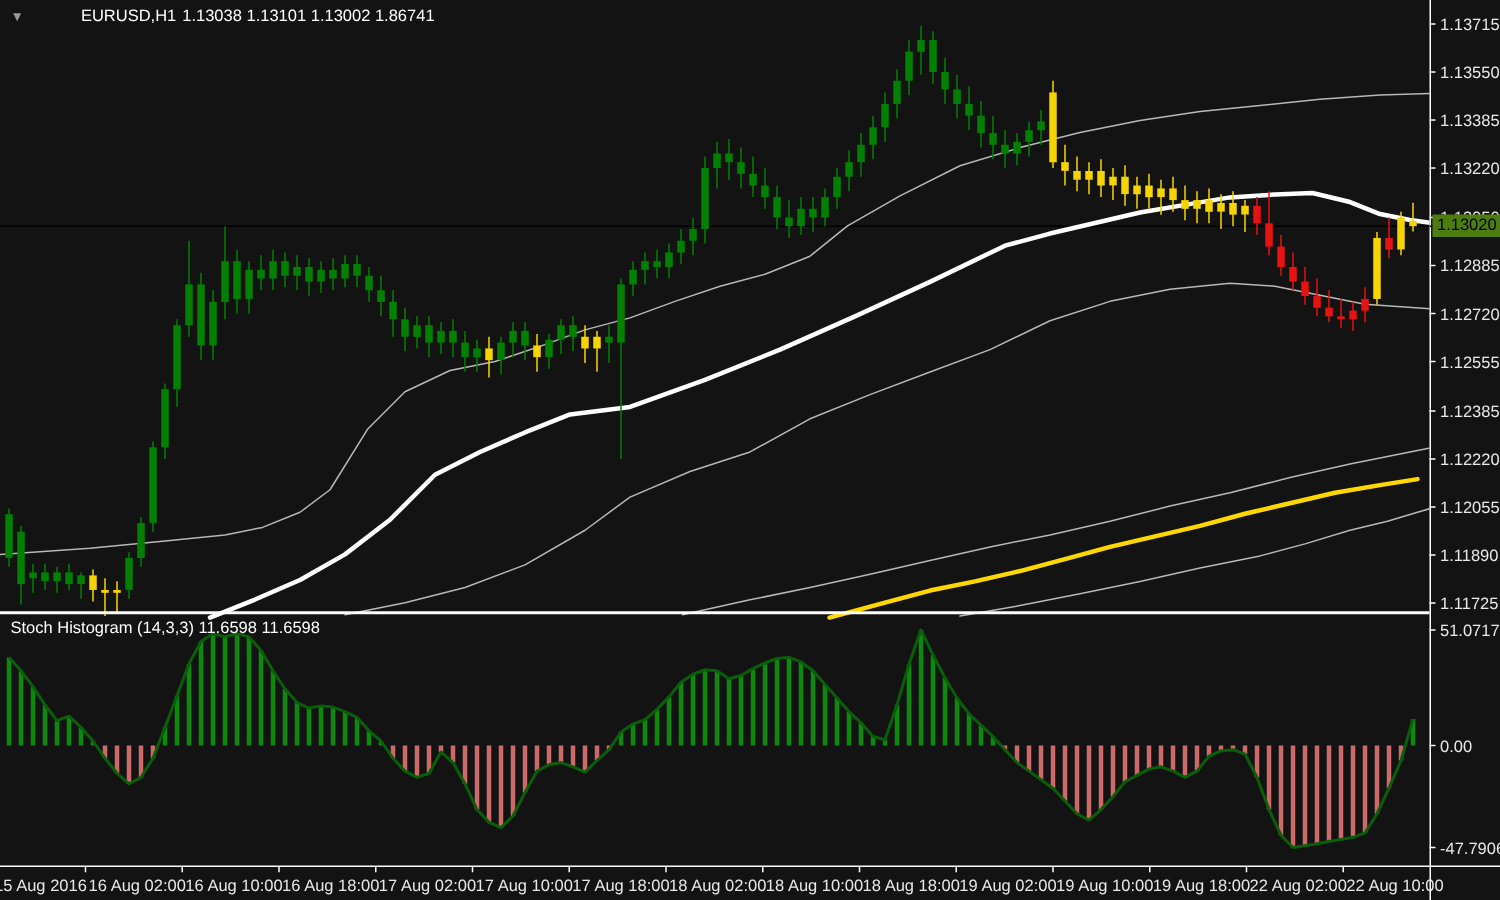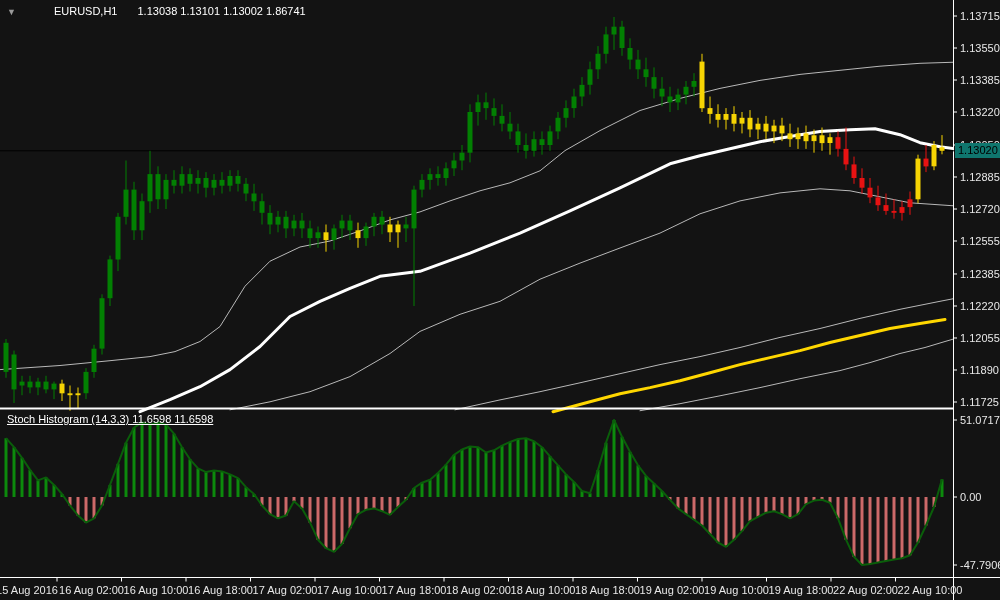--- a/index.html
+++ b/index.html
@@ -2,23 +2,23 @@
 <html><head>
 <meta charset="utf-8">
 <style>
   html,body{margin:0;padding:0;background:#131313;width:1000px;height:600px;overflow:hidden;
             font-family:"Liberation Sans", sans-serif;}
   #stage{position:relative;width:1000px;height:600px;background:#131313;}
   svg{position:absolute;left:0;top:0;}
   .overlay{position:absolute;color:#e8e8e8;font-size:11px;white-space:nowrap;}
   #title-bar{left:7px;top:5px;color:#ffffff;}
   #title-bar .tri{color:#9a9a9a;font-size:9px;margin-right:7px;}
-  #title-bar .sym{margin-right:20px;padding-left:31px;}
-  #indicator-title{left:7px;top:413px;color:#ffffff;text-decoration:underline;}
-  #price-box{background:#0f766e;color:#000000;font-size:11px;line-height:15px;
+  #title-bar .sym{margin-right:4px;padding-left:31px;}
+  #indicator-title{left:7px;top:413px;color:#ffffff;}
+  #price-box{background:#4d7c0f;color:#000000;font-size:11px;line-height:15px;
              padding-left:3px;width:43px;height:15px;}
 </style>
 </head>
 <body>
 
 <div id="stage">
   <svg id="chart-svg" width="1000" height="600">
       <defs>
         <clipPath id="plot">
           <rect x="0" y="0" width="953" height="600"></rect>

